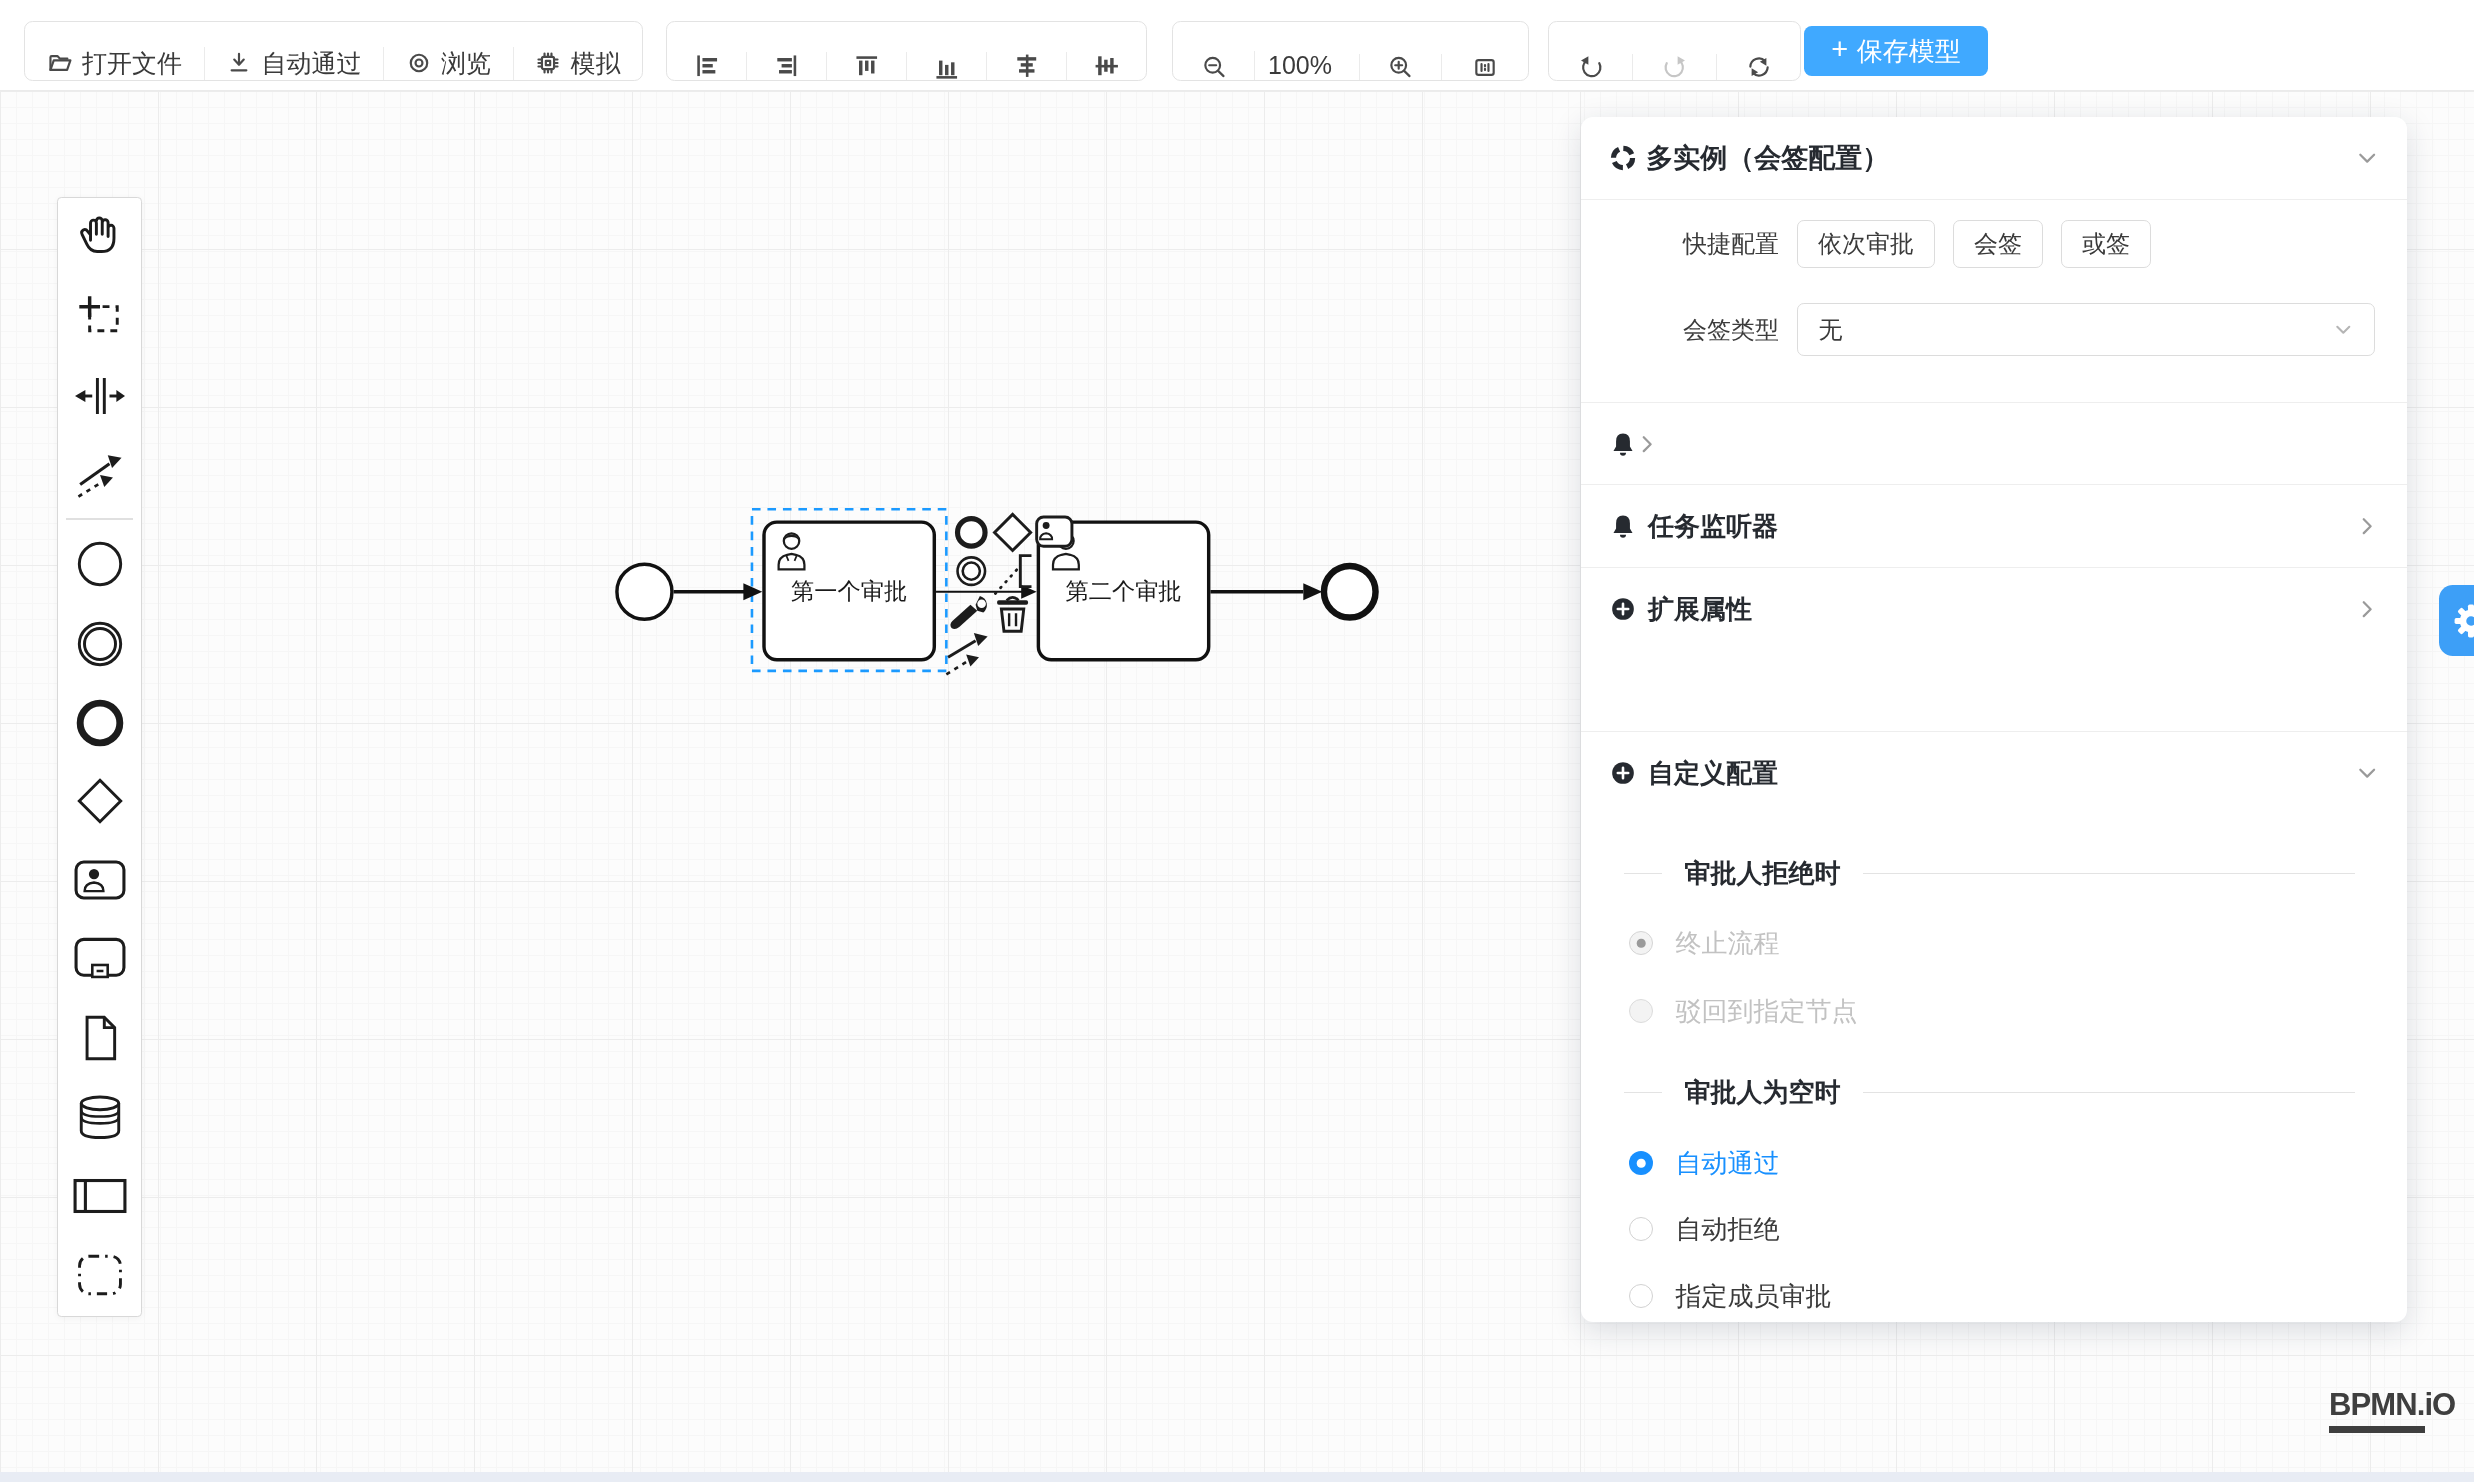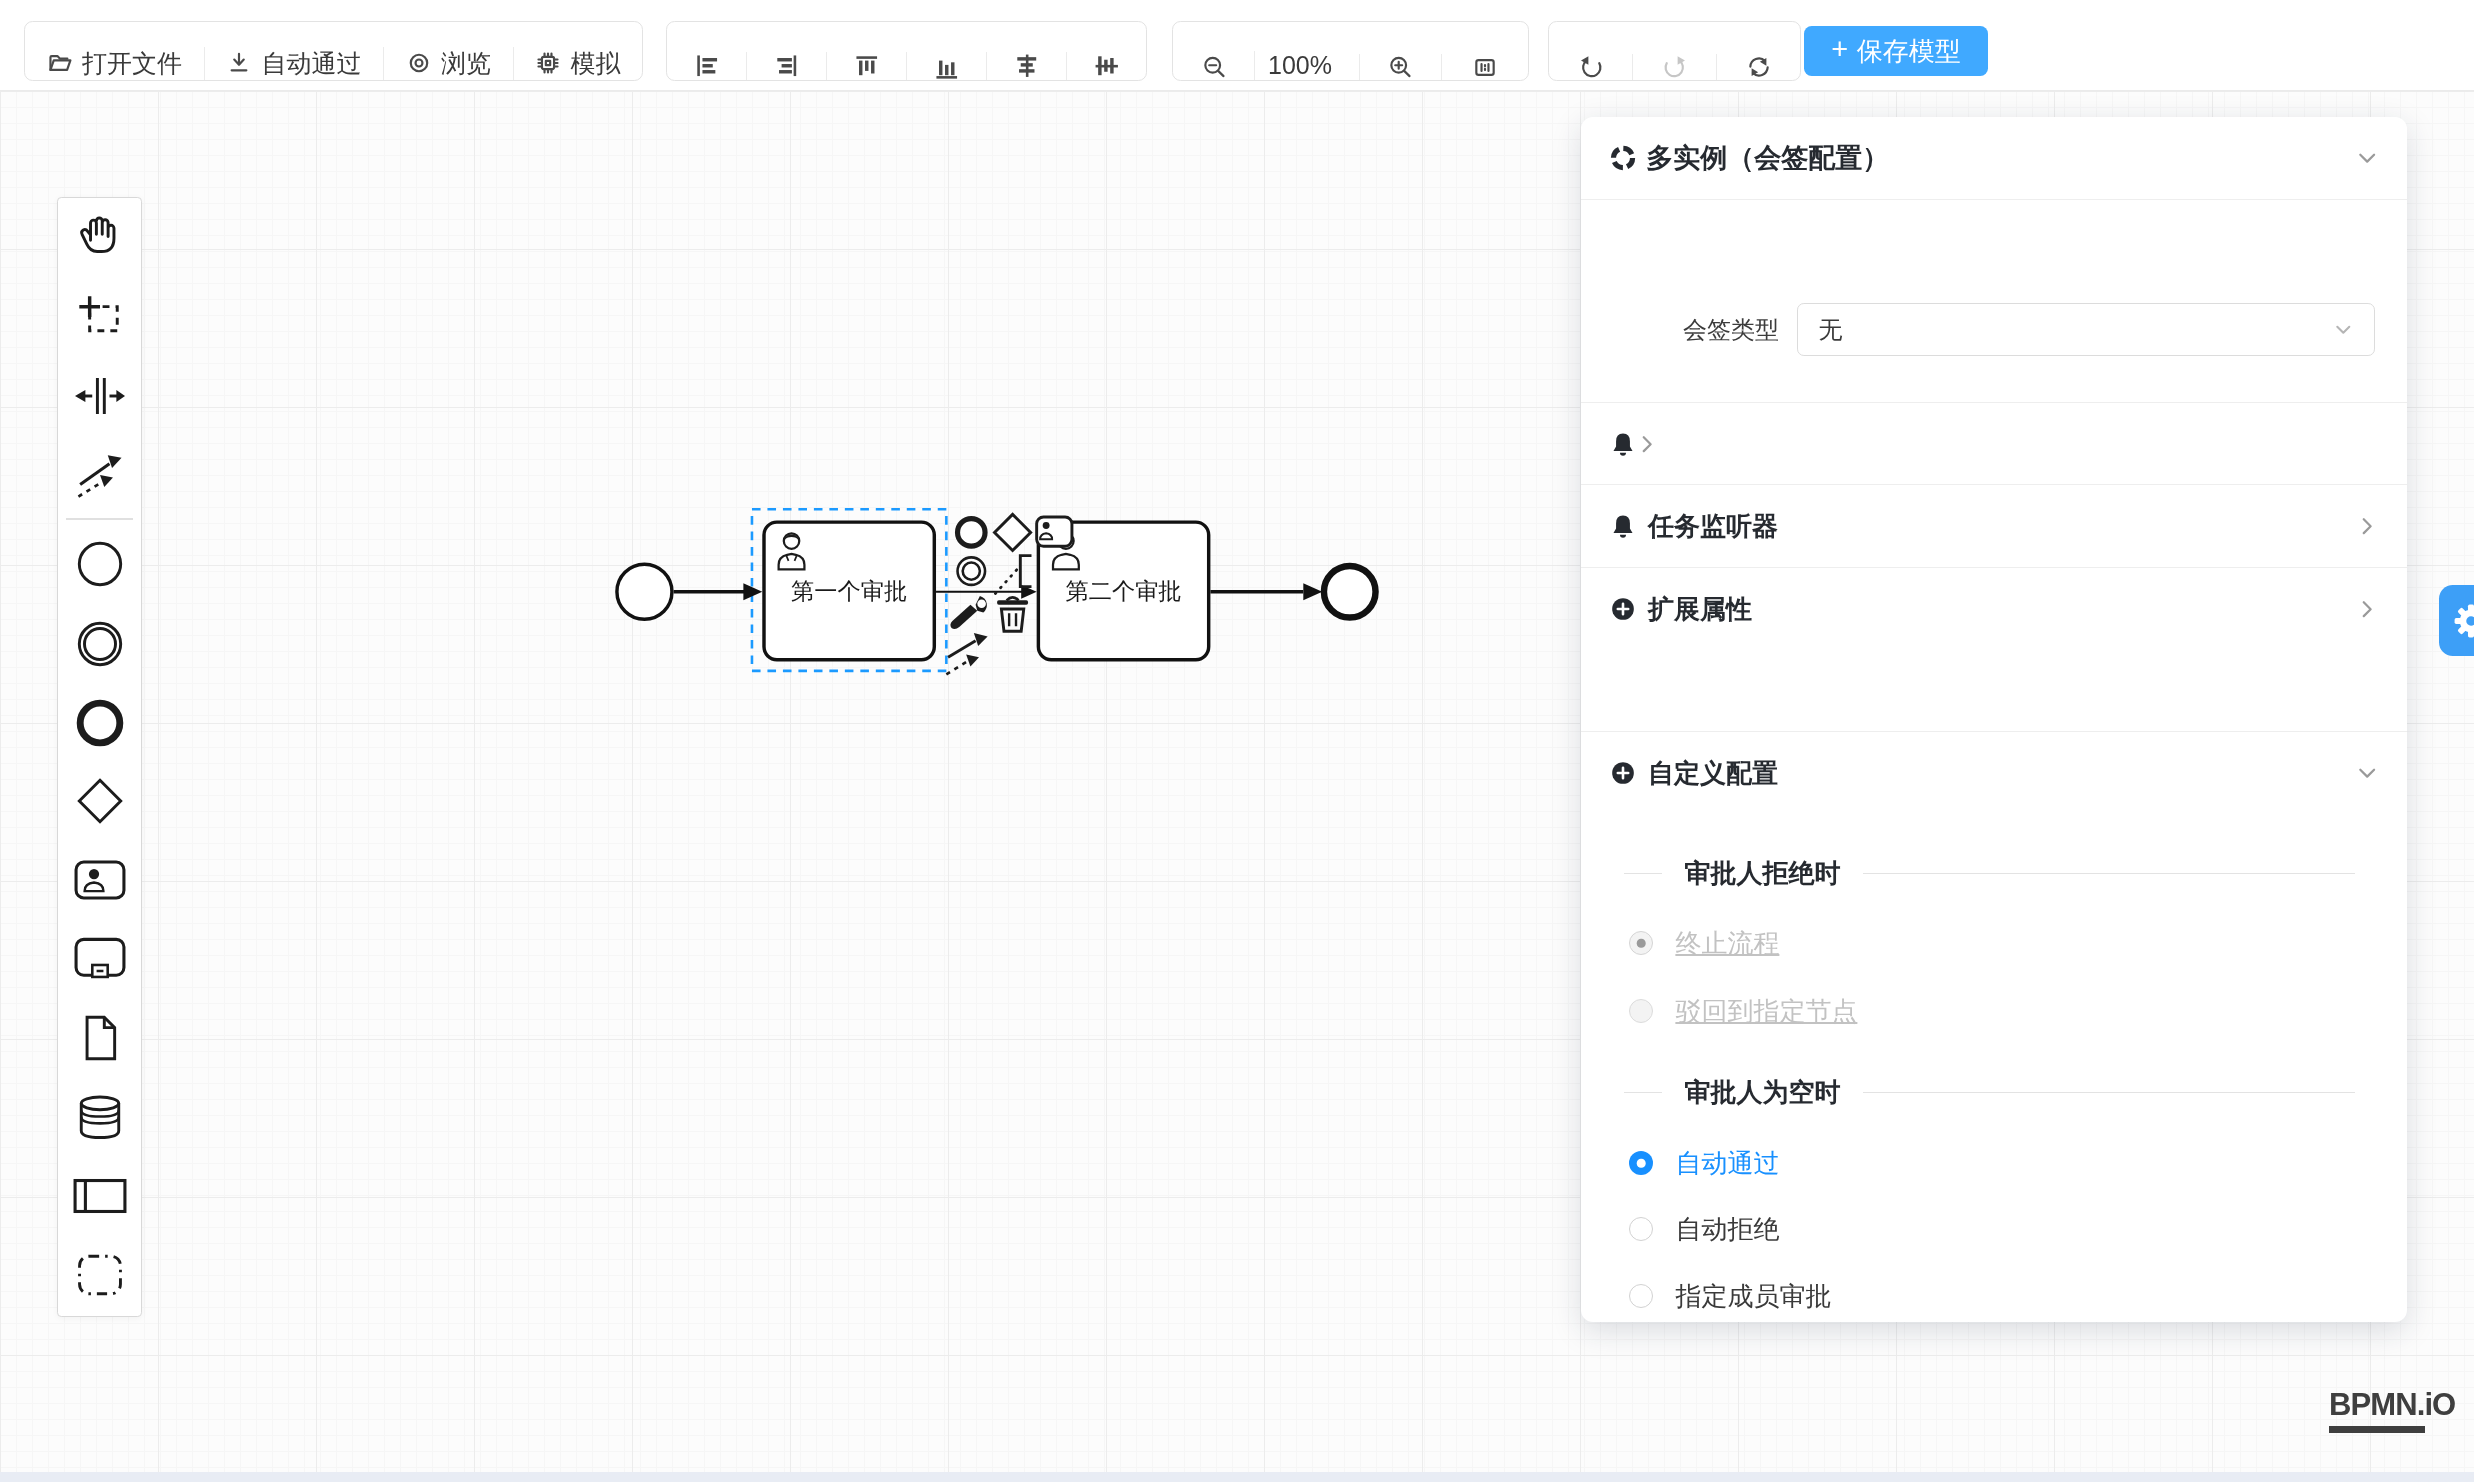--- a/index.html
+++ b/index.html
@@ -71,21 +71,21 @@
   .p-radio{position:absolute;left:48px;display:flex;align-items:center;gap:22.4px;height:34px;cursor:pointer;}
   .rdot{width:24px;height:24px;border-radius:50%;box-sizing:border-box;position:relative;flex:none;}
   .rdot::after{content:"";position:absolute;left:50%;top:50%;transform:translate(-50%,-50%);
     width:8.6px;height:8.6px;border-radius:50%;}
   .r-dis-sel{background:#f3f3f3;border:1.7px solid #d5d5d5;}
   .r-dis-sel::after{background:#9a9a9a;}
   .r-dis{background:#f3f3f3;border:1.7px solid #dcdcdc;}
   .r-blue{background:#1890ff;border:none;}
   .r-blue::after{background:#fff;}
   .r-norm{background:#fff;border:1.7px solid #d2d2d2;}
-  .rl-dis{font-size:26px;color:#c2c2c2;text-decoration:underline;}
+  .rl-dis{font-size:26px;color:#c2c2c2;}
   .rl-blue{font-size:26px;color:#1890ff;}
   .rl-norm{font-size:26px;color:#3a3a3a;}
 
   
   .logo{position:absolute;left:2329px;top:1387px;z-index:3;cursor:pointer;}
   .logo .t{font-size:31px;font-weight:800;color:#3f3f3f;letter-spacing:-0.9px;
     font-family:"Liberation Sans",sans-serif;}
   .logo .bar{width:96px;height:7.7px;background:#3f3f3f;margin-top:2.6px;}
   .gear-tab{position:absolute;left:2439px;top:585px;width:46px;height:71px;background:#3d9ff7;
     border-radius:13.8px 0 0 13.8px;z-index:6;display:flex;align-items:center;justify-content:flex-end;
@@ -424,20 +424,28 @@
     <div class="p-header">
       <svg width="26" height="26" viewBox="0 0 30 30">
         <circle cx="15" cy="15" r="11" fill="none" stroke="#262a30" stroke-width="6" stroke-dasharray="12.3 5"></circle>
       </svg>
       <span class="p-title">多实例（会签配置）</span>
       <svg class="chev" width="22.4" height="22.4" viewBox="0 0 26 26">
         <path d="M5 9 L13 17 L21 9" fill="none" stroke="#9a9a9a" stroke-width="2.6" stroke-linecap="round" stroke-linejoin="round"></path>
       </svg>
     </div>
 
+    <div class="p-row" style="top:102px;height:50px;">
+      <span class="p-label">快捷配置</span>
+      <div class="q-btns">
+        <div class="q-btn">依次审批</div>
+        <div class="q-btn">会签</div>
+        <div class="q-btn">或签</div>
+      </div>
+    </div>
 
     <div class="p-row" style="top:186px;height:53px;">
       <span class="p-label">会签类型</span>
       <div class="p-select">
         <span>无</span>
         <svg width="20.6" height="20.6" viewBox="0 0 24 24">
           <path d="M5 9 L12 16 L19 9" fill="none" stroke="#b5b5b5" stroke-width="2.4" stroke-linecap="round" stroke-linejoin="round"></path>
         </svg>
       </div>
     </div>

